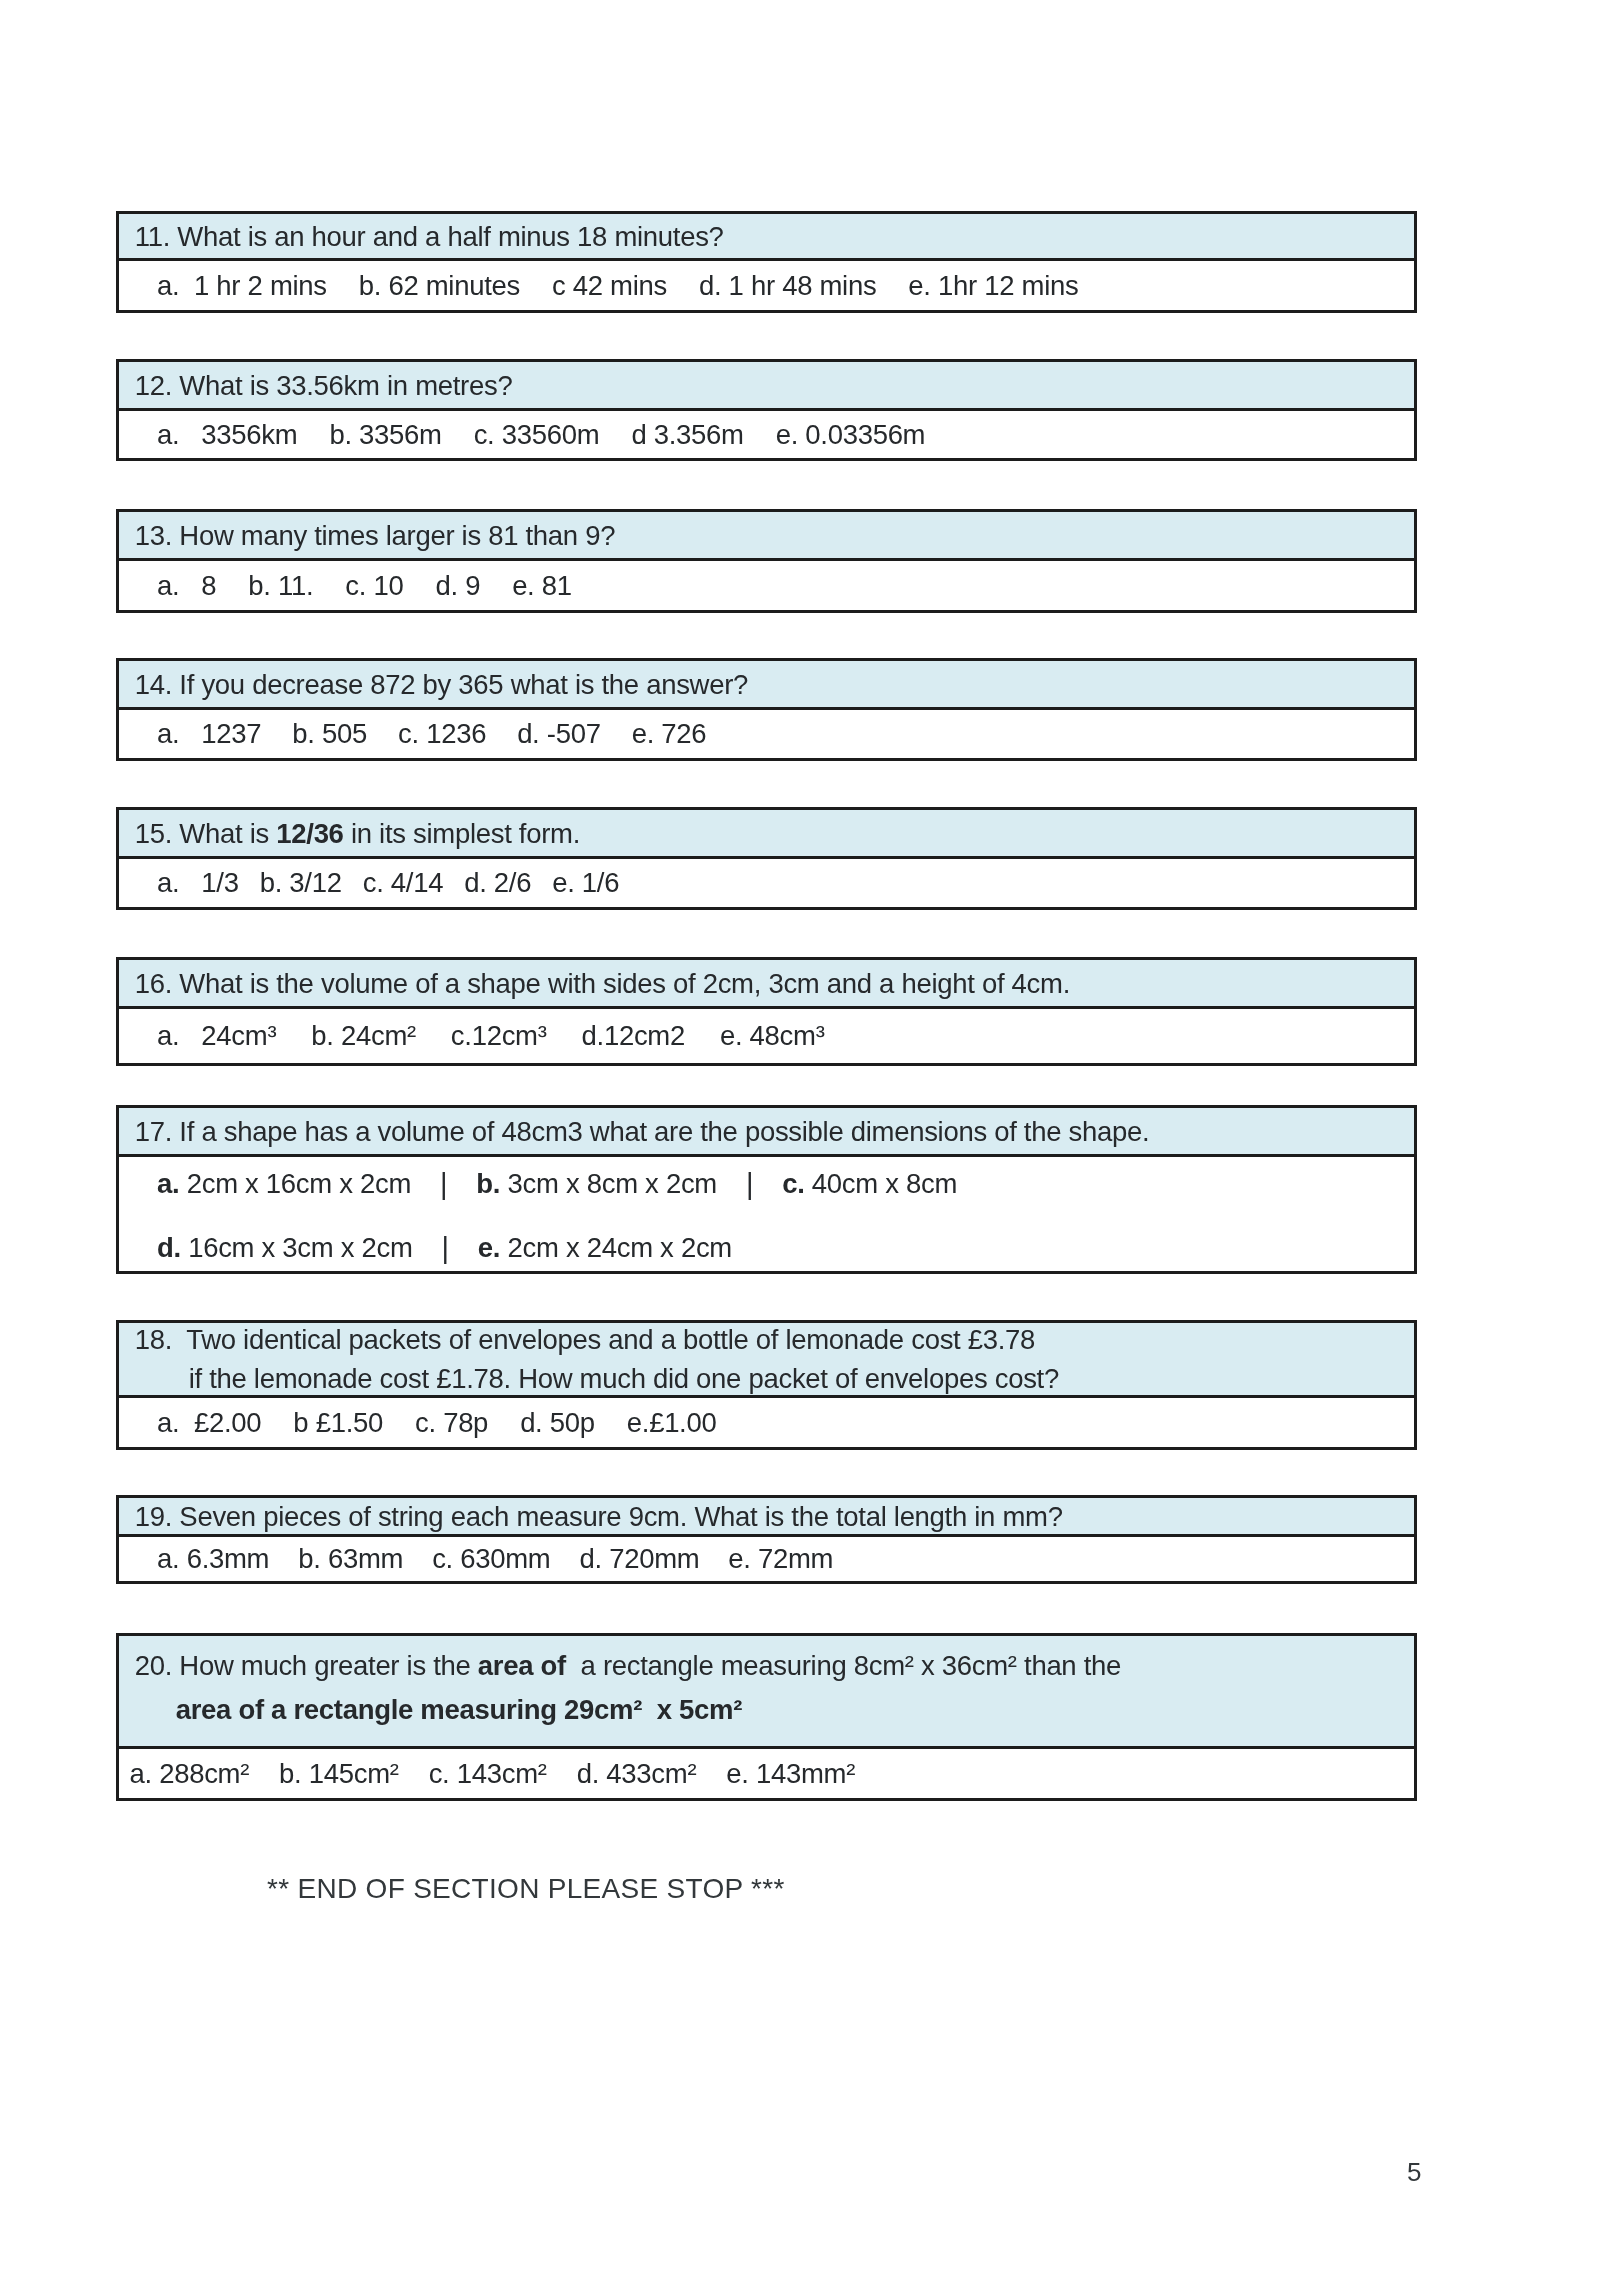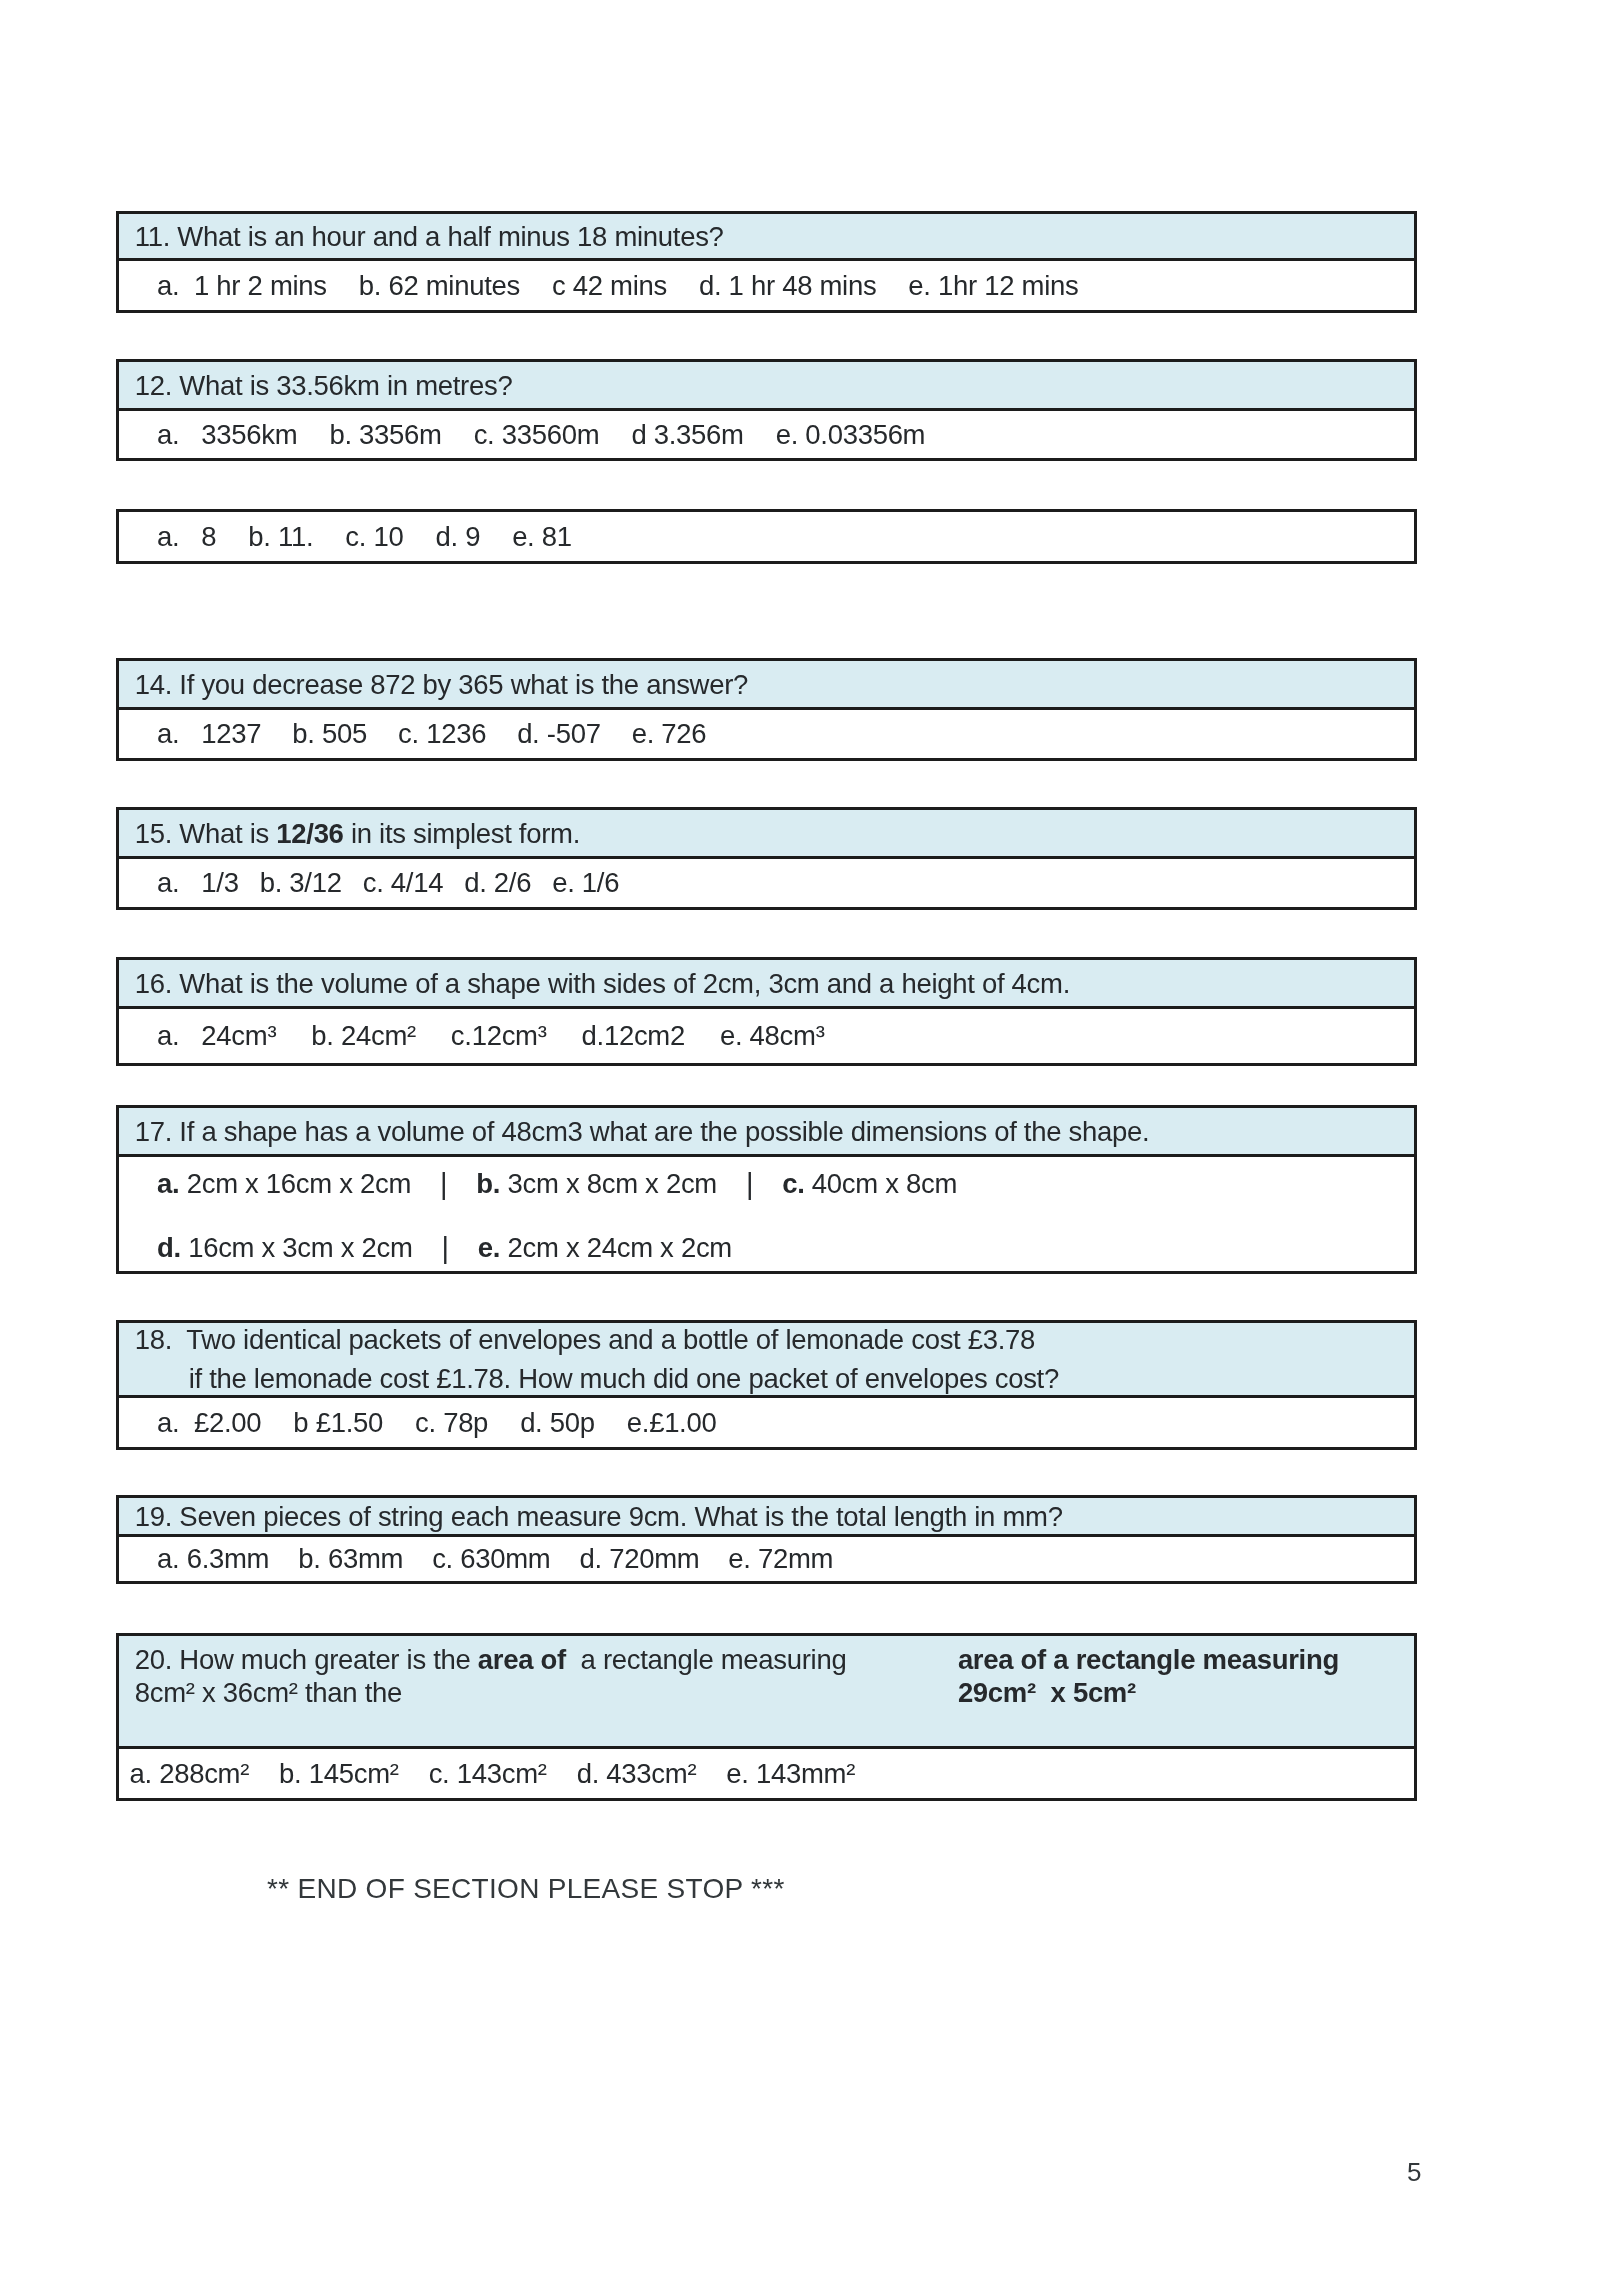--- a/index.html
+++ b/index.html
@@ -36,23 +36,24 @@
     font-size:27.5px;
     line-height:1.2;
   }
   .qhead.multiline{
     flex-direction:column;
     align-items:stretch;
     justify-content:center;
     gap:6.5px;
   }
   .qhead.tall{
+    flex-direction:column;
     align-items:stretch;
     justify-content:flex-start;
-    padding-top:7px;
+    padding-top:13px;
     gap:10.5px;
   }
   .qans{
     box-sizing:border-box;
     display:flex;
     align-items:center;
     gap:32px;
     padding-left:38px;
     font-size:27.5px;
   }
@@ -116,20 +117,23 @@
     <div class="qans" style="height:47px;">
       <span>a.   3356km</span>
       <span>b. 3356m</span>
       <span>c. 33560m</span>
       <span>d 3.356m</span>
       <span>e. 0.03356m</span>
     </div>
   </section>
 
   <section class="qbox" style="top:509px;">
+    <header class="qhead" style="height:49px;">
+      <span>13. How many times larger is 81 than 9?</span>
+    </header>
     <div class="qans" style="height:49px;gap:32px;">
       <span>a.   8</span>
       <span>b. 11.</span>
       <span>c. 10</span>
       <span>d. 9</span>
       <span>e. 81</span>
     </div>
   </section>
 
   <section class="qbox" style="top:658px;">

